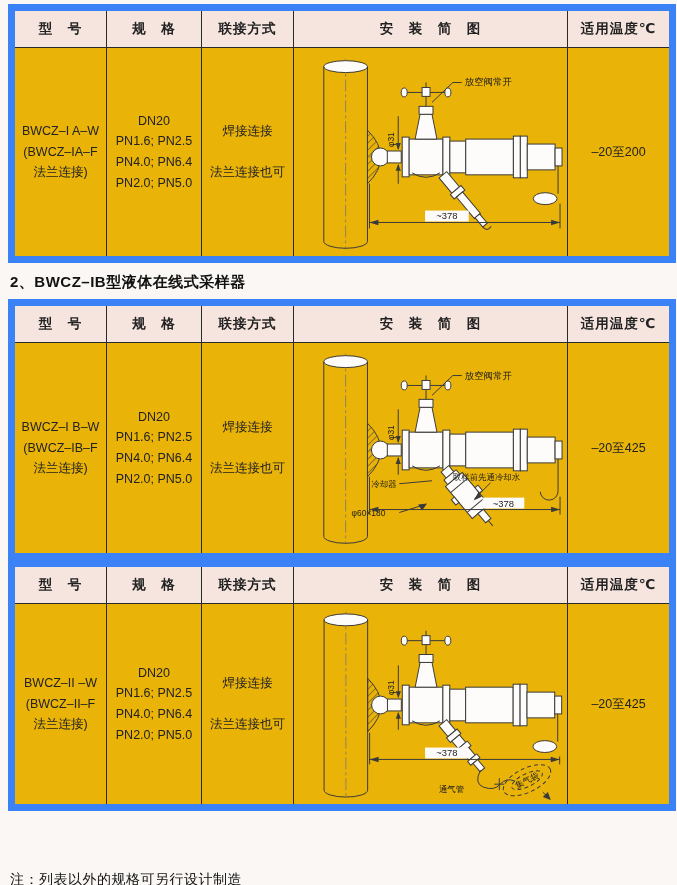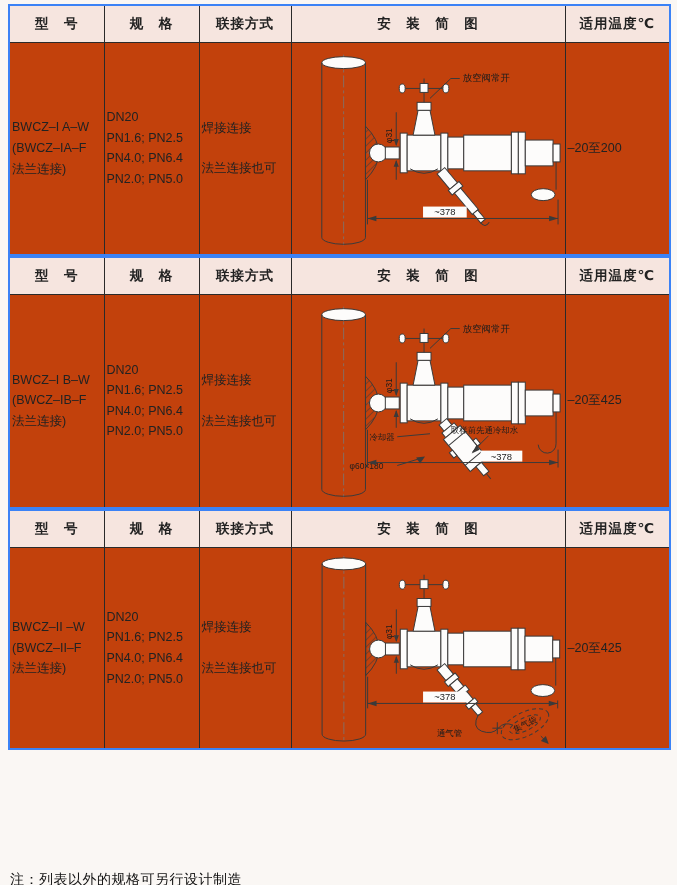--- a/index.html
+++ b/index.html
@@ -8,28 +8,28 @@
     background:#faf7f4;color:#1c1c1c;
     font-family:"Liberation Sans","DejaVu Sans",sans-serif;
   }
   .wrap{padding:4px 8px 0 8px;}
   .sec-title{
     font-size:15px;font-weight:600;letter-spacing:.5px;
     margin:10px 0 7px 2px;color:#111;
   }
   table.spec{
     border-collapse:collapse;table-layout:fixed;width:661px;
-    border:2px solid #3b82f6;background:#c2410c;
+    border:7px solid #3b82f6;background:#eab308;
   }
   table.spec th{
     background:#f6e5df;border:1px solid #2a2a2a;height:34px;
     font-size:13.5px;font-weight:600;letter-spacing:1px;color:#222;
   }
   table.spec td{
-    border:1px solid #2a2a2a;text-align:left;vertical-align:middle;
+    border:1px solid #2a2a2a;text-align:center;vertical-align:middle;
     font-size:12.5px;line-height:1.65;color:#222;padding:2px;
   }
   .c-model{width:95px;} .c-spec{width:95px;} .c-conn{width:92px;}
   .c-diag{width:274px;} .c-temp{width:105px;}
   td.diagcell{padding:3px 0;}
   .conn-gap{margin-bottom:20px;}
   .diag{display:block;margin:0 auto;}
   .diag path,.diag rect,.diag line,.diag circle,.diag ellipse,.diag polygon,.diag polyline{
     stroke:#3a3a3a;stroke-width:1;fill:none;
   }
@@ -143,20 +143,21 @@
           <path class="ah" d="M266,171 l-9,-2.8 v5.6 Z"></path>
           <rect class="bg" x="130" y="159" width="44" height="11"></rect>
           <text class="t9" x="152" y="168" text-anchor="middle">~378</text>
         </svg>
       </td>
       <td>–20至200</td>
     </tr>
   </tbody>
     </table>
 
+  <div class="sec-title">2、BWCZ–IB型液体在线式采样器</div>
 
   <table class="spec">
     <colgroup>
         <col class="c-model">
         <col class="c-spec">
         <col class="c-conn">
         <col class="c-diag">
         <col class="c-temp">
       </colgroup>
     <tbody>

